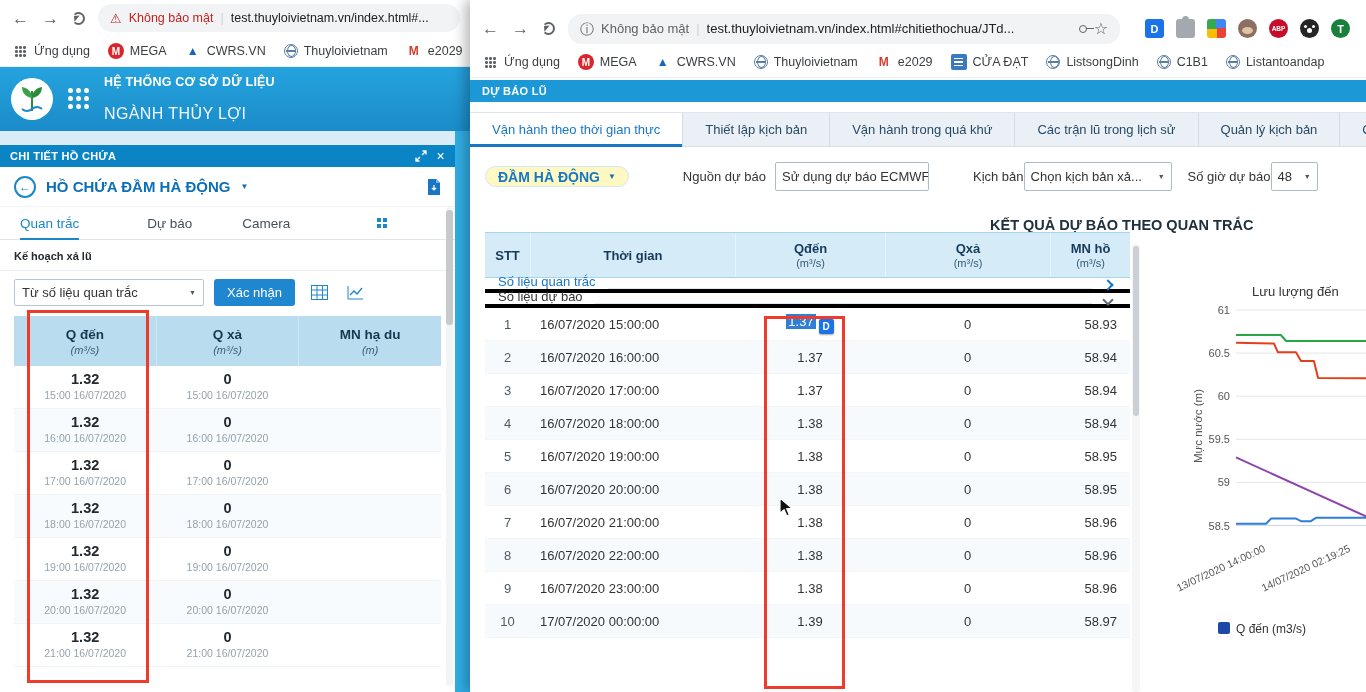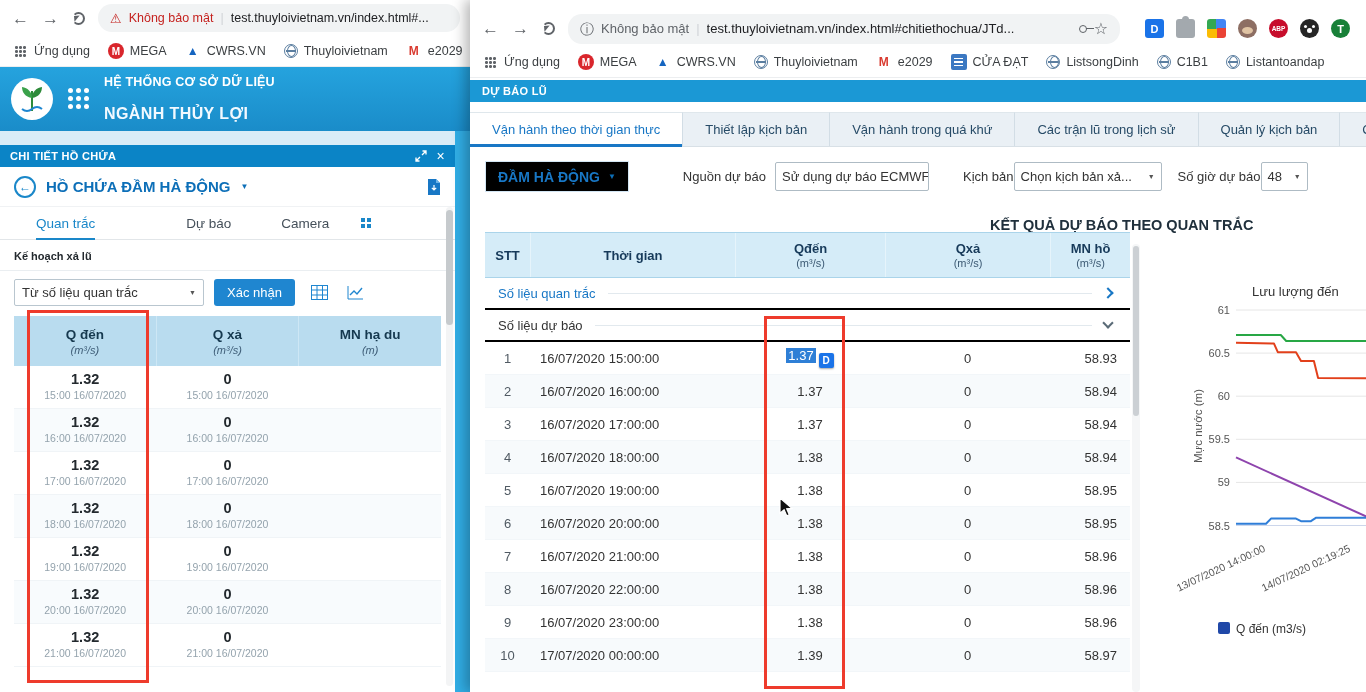--- a/index.html
+++ b/index.html
@@ -47,35 +47,35 @@
   .bmi-globe::before{content:"";position:absolute;left:1px;right:1px;top:50%;height:1.4px;margin-top:-0.7px;background:#5b7ea0}
   .bmi-globe::after{content:"";position:absolute;left:50%;top:0;bottom:0;width:7px;margin-left:-3.5px;border:1.4px solid #5b7ea0;border-radius:50%}
   .bmi-gmail{color:#d93b30;font-size:12px}.bmi-gmail::before{content:"M"}
   .bmi-doc{background:#3b78c2;border-radius:2px}.bmi-doc::before{content:"";width:9px;height:9px;background:repeating-linear-gradient(#fff 0 1.4px,transparent 1.4px 3.4px)}
 
   
   .appheader{height:64px;background:linear-gradient(180deg,#25a3de,#1a8cc9);display:flex;align-items:center;gap:14px;padding-left:10px}
   .dots9wrap{width:22px;height:22px;position:relative;flex:none}
   .dots9{position:absolute;left:0;top:0;width:5px;height:5px;background:#fff;border-radius:50%;box-shadow:8px 0 0 #fff,16px 0 0 #fff,0 8px 0 #fff,8px 8px 0 #fff,16px 8px 0 #fff,0 16px 0 #fff,8px 16px 0 #fff,16px 16px 0 #fff}
   .apptitle .l1{font-size:12.5px;font-weight:bold;color:#fff;letter-spacing:.2px}
-  .apptitle .l2{font-size:16px;font-weight:bold;color:#f2f9ff;margin-top:16px;letter-spacing:.4px}
+  .apptitle .l2{font-size:16px;font-weight:normal;color:#f2f9ff;margin-top:16px;letter-spacing:.4px}
   .gap-band{position:absolute;top:131px;left:0;width:455px;height:14px;background:#d9ecf7}
   .map-sliver{position:absolute;top:131px;left:455px;width:15px;height:561px;background:#31aee6}
   .phead{position:absolute;top:145px;left:0;width:455px;height:22px;background:#0b84c6;color:#fff;display:flex;align-items:center;gap:10px;padding:0 10px;font-size:11px;font-weight:bold;letter-spacing:.3px}
   .phead .sp{flex:1}
   .phead .x{font-size:14px;font-weight:normal}
   .panel{position:absolute;top:167px;left:0;width:455px;height:525px;background:#fff;overflow:hidden}
   .resrow{display:flex;align-items:center;gap:10px;height:40px;padding:0 14px;border-bottom:1px solid #f0f2f4}
   .backc{width:22px;height:22px;border:2px solid #1a87c9;border-radius:50%;color:#1a87c9;display:flex;align-items:center;justify-content:center;font-size:12px;font-weight:bold;flex:none}
   .resname{font-size:15px;font-weight:bold;color:#0d6fb8}
   .caret{font-size:8px;color:#0d6fb8}
   .resrow .sp{flex:1}
-  .ltabs{display:flex;align-items:center;height:33px;padding:0 36px;border-bottom:1px solid #e2e6e9}
+  .ltabs{display:flex;align-items:center;height:33px;padding:0 20px;border-bottom:1px solid #e2e6e9}
   .ltab{font-size:13.5px;color:#45505a;height:100%;display:flex;align-items:center;position:relative}
-  .ltab:nth-child(2){margin-left:91px}
+  .ltab:nth-child(2){margin-left:68px}
   .ltab:nth-child(3){margin-left:50px}
   .ltab.active{color:#1a87c9}
   .ltab.active::after{content:"";position:absolute;left:0;right:0;bottom:-1px;height:2px;background:#1a87c9}
   .dots4{margin-left:auto;margin-right:48px;width:10px;height:10px;position:relative}
   .dots4::before{content:"";position:absolute;width:4px;height:4px;background:#1a87c9;box-shadow:6px 0 0 #1a87c9,0 6px 0 #1a87c9,6px 6px 0 #1a87c9}
   .sect{padding:10px 14px 8px;font-size:11px;font-weight:bold;color:#23292e;border-bottom:1px solid #eaeef1}
   .lcontrols{display:flex;align-items:center;gap:10px;padding:8px 14px}
   .lselect{width:190px;height:27px;border:1px solid #b9c6cf;border-radius:2px;display:flex;align-items:center;justify-content:space-between;padding:0 7px;font-size:13px;color:#333;background:#fff}
   .caret2{font-size:7px;color:#555}
   .btn{height:27px;padding:0 13px;background:#1f86d0;color:#fff;font-size:13px;border-radius:3px;display:flex;align-items:center}
@@ -94,33 +94,33 @@
   .lscroll{position:absolute;top:40px;right:2px;width:7px;bottom:6px;background:#f3f4f5;border-radius:4px}
   .lscroll .thumb{position:absolute;top:3px;left:0;width:7px;height:115px;background:#c6cacd;border-radius:4px}
 
   
   .modulebar{position:absolute;top:80px;left:0;width:100%;height:22px;background:#1b98d5;color:#fff;font-size:11px;font-weight:bold;display:flex;align-items:center;padding-left:12px;letter-spacing:.3px}
   .rtabs{position:absolute;top:112px;left:0;width:100%;height:35px;display:flex;border-bottom:1px solid #d8e0e6;background:#fff}
   .rtab{display:flex;align-items:center;padding:0 22px;font-size:13px;color:#274b67;background:#eaf0f5;border-right:1px solid #d2dde5;border-top:1px solid #dfe7ec;white-space:nowrap}
   .rtab.active{background:#fff;color:#1877c5;position:relative}
   .rtab.active::after{content:"";position:absolute;left:0;right:0;bottom:-1px;height:3px;background:#1877c5}
   .rcontrols{position:absolute;top:161px;left:15px;height:31px;display:flex;align-items:center;font-size:13px;color:#333}
-  .resbtn{display:flex;align-items:center;gap:8px;height:31px;padding:0 12px;background:#000000;border:1px solid #d3e6f4;border-radius:0;color:#1877c5;font-weight:bold;font-size:14px;white-space:nowrap}
+  .resbtn{display:flex;align-items:center;gap:8px;height:21px;padding:0 12px;background:#fef9c3;border:1px solid #d3e6f4;border-radius:11px;color:#1877c5;font-weight:bold;font-size:14px;white-space:nowrap}
   .rlab{white-space:nowrap}
-  .ml54{margin-left:54px}.ml46{margin-left:34px}.ml16{margin-left:16px}.ml9{margin-left:9px}.ml8{margin-left:0}
+  .ml54{margin-left:54px}.ml46{margin-left:44px}.ml16{margin-left:16px}.ml9{margin-left:9px}.ml8{margin-left:0}
   .rselect{height:29px;border:1px solid #aebbc4;border-radius:2px;background:#fff;display:flex;align-items:center;justify-content:space-between;padding:0 6px;font-size:13px;color:#333;white-space:nowrap;overflow:hidden}
   .w186{width:154px}.w148{width:148px}.w47{width:47px}
   .rtitle{position:absolute;top:217px;left:520px;font-size:14.5px;font-weight:bold;color:#20303c;white-space:nowrap}
   .rtable{position:absolute;top:232px;left:15px;width:645px}
   .rthead{display:flex;height:46px;background:#d5ecf8;border-top:1px solid #aad4ea;border-bottom:1px solid #aad4ea}
   .rth{display:flex;flex-direction:column;align-items:center;justify-content:center;font-size:13px;font-weight:bold;color:#173a5a;border-left:1px solid #e6f4fb}
   .rth:first-child{border-left:none}
   .rth .unit{font-size:11px;font-weight:normal;color:#3c5a74;margin-top:1px}
   .w-stt{width:45px}.w-time{width:205px}.w-qden{width:150px}.w-qxa{width:165px}.w-mnho{width:80px}
-  .grow{display:flex;align-items:center;height:32px;padding:0 13px;font-size:13px;border-bottom:2px solid #000000}
+  .grow{display:flex;align-items:flex-end;height:15px;padding:0 13px;font-size:13px;border-bottom:4px solid #000000}
   .grow .line{flex:1;height:1px;background:#e2e9ee;margin:0 12px}
   .glabel.blue{color:#1877c5}.glabel.dark{color:#333}
   .chev{width:8px;height:8px;border-right:2px solid #1877c5;border-bottom:2px solid #1877c5;transform:rotate(-45deg);margin-right:5px;flex:none}
   .chev.down{border-color:#5a6b77;transform:rotate(45deg);margin-top:-4px}
   .rrow{display:flex;align-items:center;height:33px;font-size:13px;color:#333;border-bottom:1px solid #f2f6f9}
   .rrow:nth-child(even){background:#f7fafc}
   .c-stt{width:45px;text-align:center;color:#505a63}
   .c-time{width:205px;padding-left:10px}
   .c-qden{width:150px;text-align:center}
   .c-qxa{width:165px;text-align:center}

